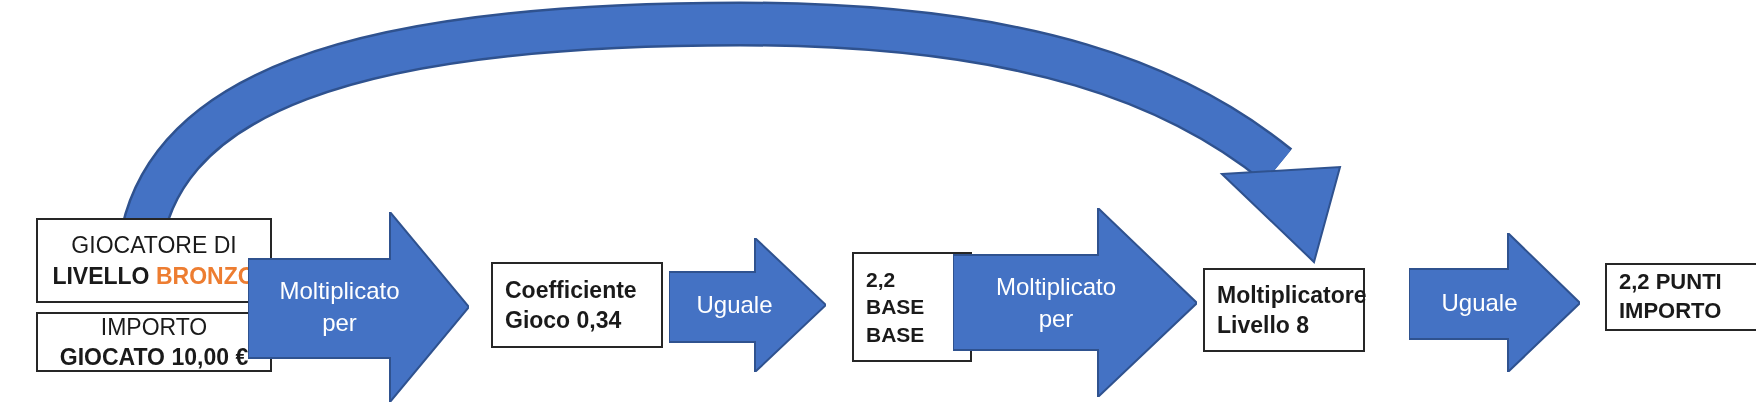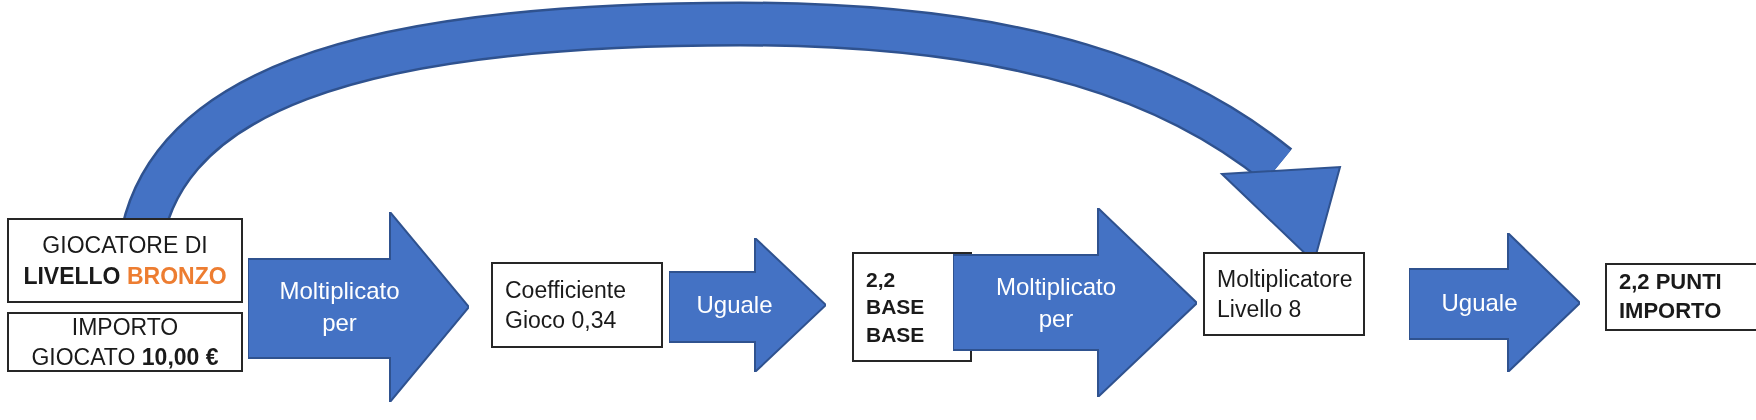--- a/index.html
+++ b/index.html
@@ -26,26 +26,26 @@
   .arc-head{fill:var(--arrow-fill);stroke:var(--arrow-border);stroke-width:2;stroke-linejoin:miter;}
   
   .box{
     position:absolute;z-index:2;
     background:#fff;border:2px solid var(--box-border);
     box-sizing:border-box;
     display:flex;flex-direction:column;justify-content:center;
     color:var(--box-text);
     font-size:23px;line-height:1.32;
   }
-  .box.centered{align-items:center;text-align:center;}
-  .box.left{align-items:flex-start;text-align:left;padding-left:12px;padding-right:4px;}
+  .box.centered{align-items:center;text-align:center;margin-left:29px;}
+  .box.left{align-items:flex-start;text-align:left;padding-left:12px;padding-right:4px;font-weight:bold;}
   .box .b{font-weight:bold;}
   .box .orange{color:var(--accent-orange);}
   .box.bold-box{font-weight:bold;font-size:22px;line-height:1.3;margin-left:24px;}
-  .gap{margin-right:0.28em;}
+  .gap{margin-right:0.28em;font-weight:bold;}
   
   .arrow{position:absolute;z-index:2;}
   .arrow svg{position:absolute;left:0;top:0;width:100%;height:100%;display:block;}
   .arrow polygon{fill:var(--arrow-fill);stroke:var(--arrow-border);stroke-width:2;}
   .arrow-label{
     position:absolute;inset:0;z-index:3;
     display:flex;flex-direction:column;justify-content:center;align-items:center;
     color:var(--arrow-text);font-size:24px;line-height:1.32;
     padding-right:38px;box-sizing:border-box;text-align:center;
   }
@@ -112,21 +112,21 @@
   <div class="arrow" style="left:953px;top:208px;width:244px;height:189px">
     <svg viewBox="0 0 244 189" preserveAspectRatio="none">
       <polygon points="0,47 145,47 145,0 244,95 145,189 145,142 0,142"></polygon>
     </svg>
     <div class="arrow-label">
       <div>Moltiplicato</div>
       <div>per</div>
     </div>
   </div>
 
-  <div class="box left" style="left:1203px;top:252px;width:162px;height:84px">
+  <div class="box left" style="left:1203px;top:268px;width:162px;height:84px">
     <div>Moltiplicatore</div>
     <div>Livello 8</div>
   </div>
 
   <div class="arrow" style="left:1409px;top:233px;width:171px;height:139px">
     <svg viewBox="0 0 171 139" preserveAspectRatio="none">
       <polygon points="0,36 99,36 99,0 171,70 99,139 99,106 0,106"></polygon>
     </svg>
     <div class="arrow-label" style="padding-right:30px">
       <div>Uguale</div>

